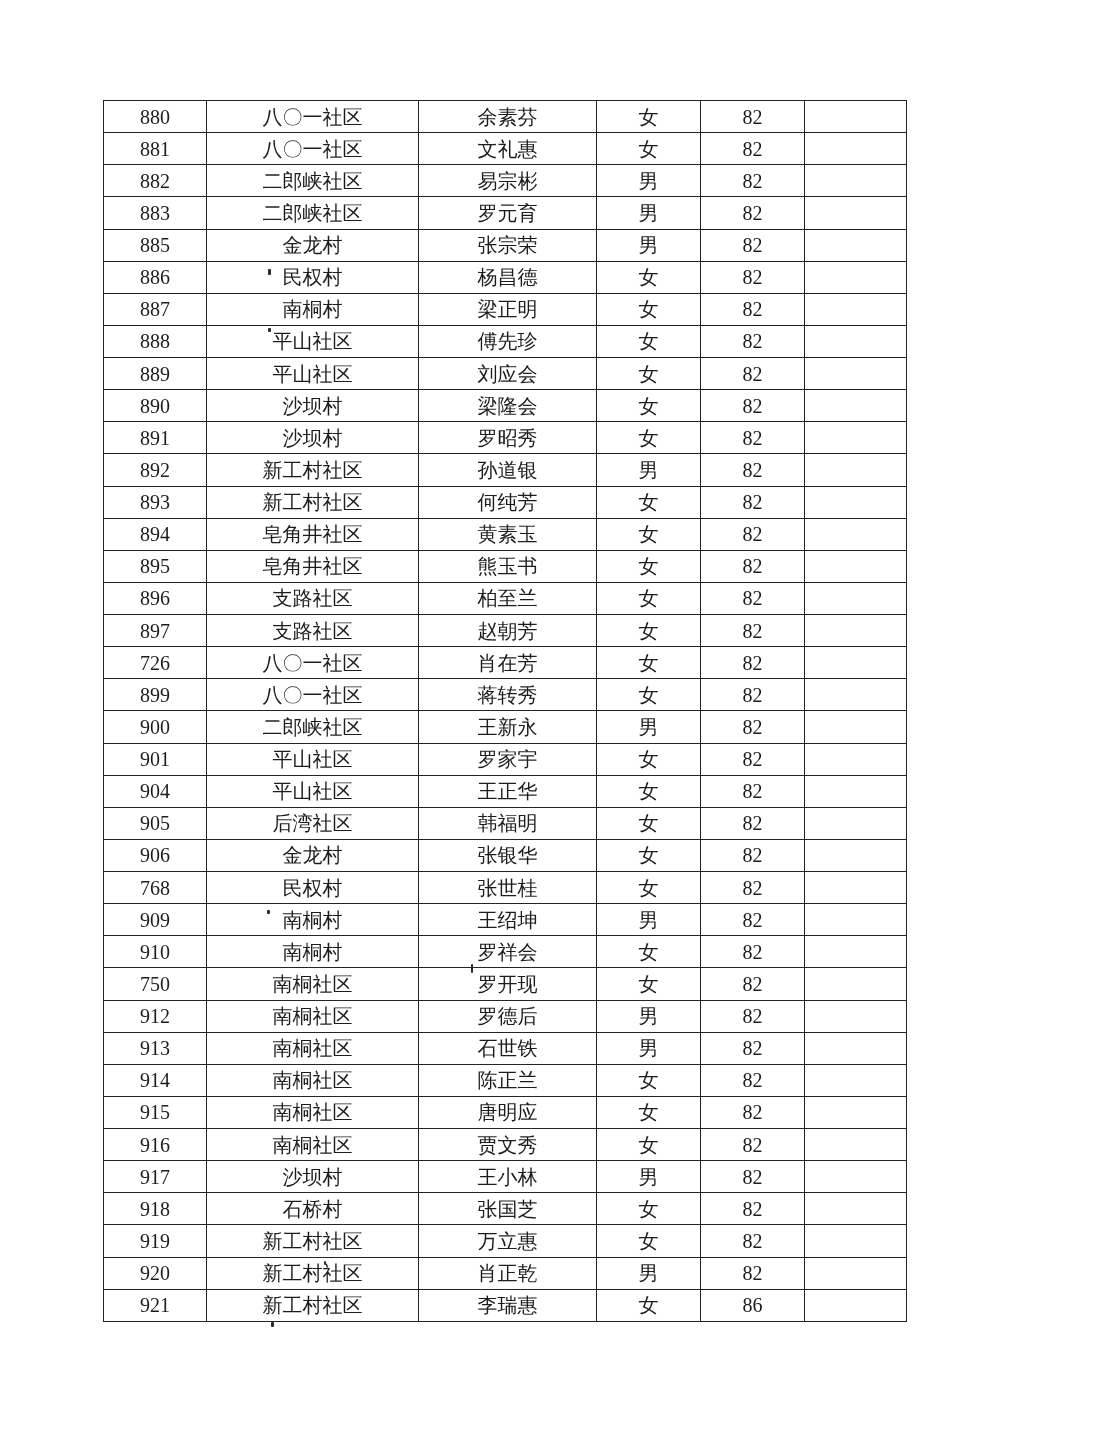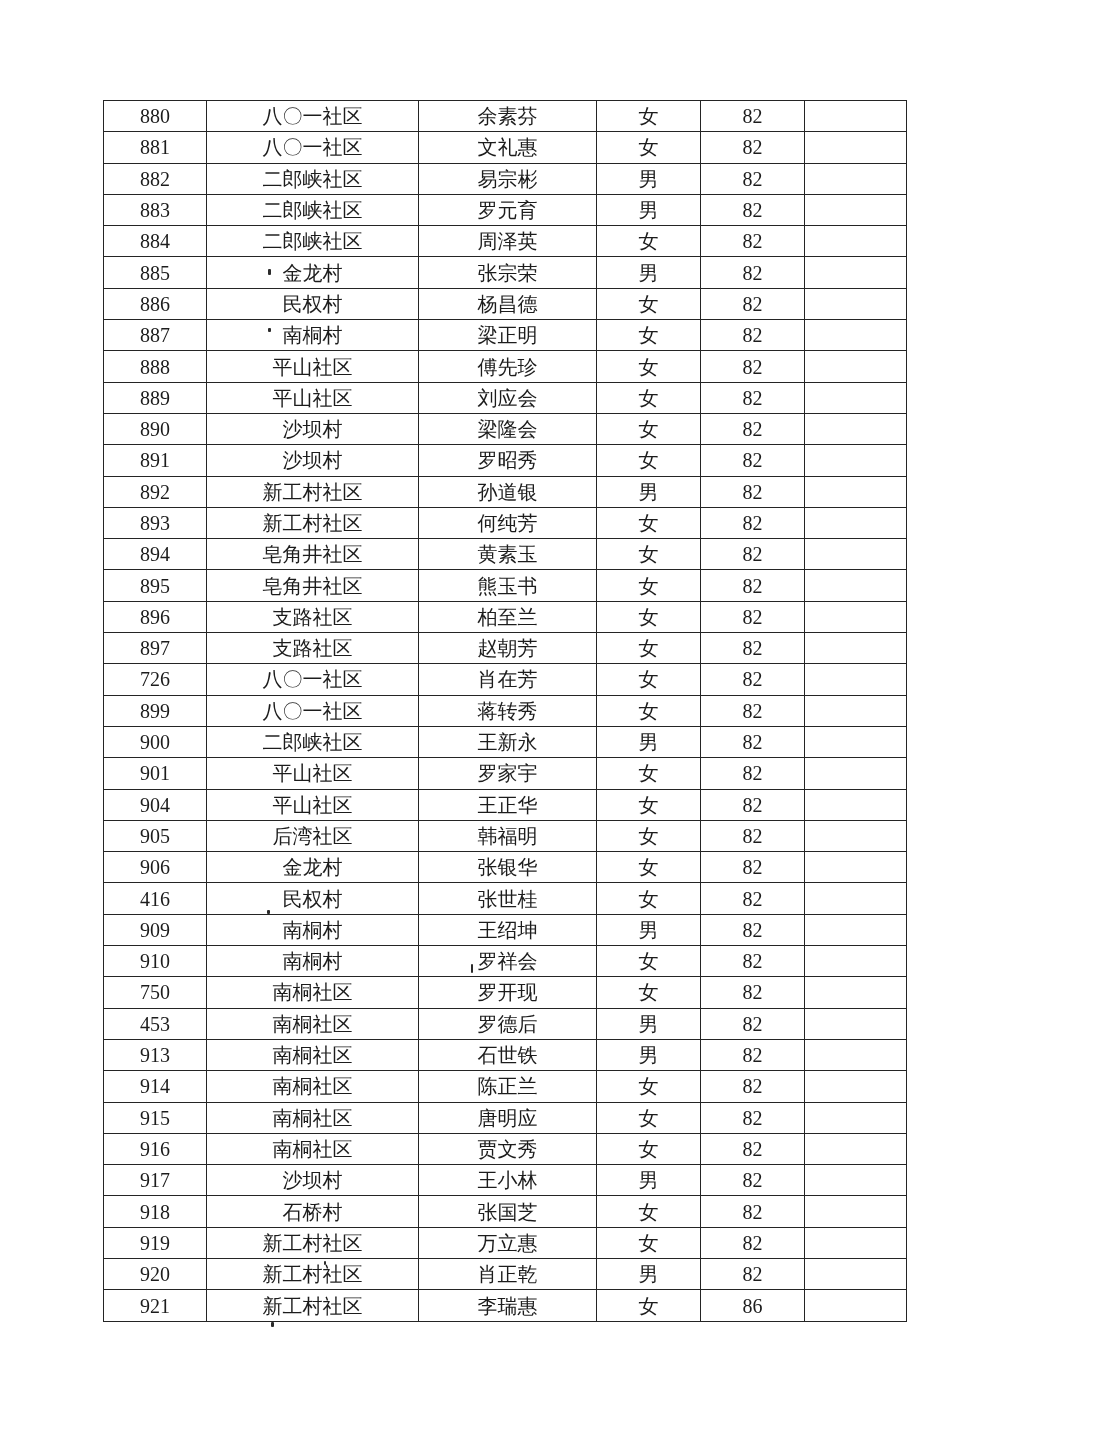--- a/index.html
+++ b/index.html
@@ -92,28 +92,20 @@
         </tr>
         <tr>
           <td>883</td>
           <td>二郎峡社区</td>
           <td>罗元育</td>
           <td>男</td>
           <td>82</td>
           <td></td>
         </tr>
         <tr>
-          <td>884</td>
-          <td>二郎峡社区</td>
-          <td>周泽英</td>
-          <td>女</td>
-          <td>82</td>
-          <td></td>
-        </tr>
-        <tr>
           <td>885</td>
           <td>金龙村</td>
           <td>张宗荣</td>
           <td>男</td>
           <td>82</td>
           <td></td>
         </tr>
         <tr>
           <td>886</td>
           <td>民权村</td>
@@ -260,21 +252,21 @@
         </tr>
         <tr>
           <td>906</td>
           <td>金龙村</td>
           <td>张银华</td>
           <td>女</td>
           <td>82</td>
           <td></td>
         </tr>
         <tr>
-          <td>416</td>
+          <td>768</td>
           <td>民权村</td>
           <td>张世桂</td>
           <td>女</td>
           <td>82</td>
           <td></td>
         </tr>
         <tr>
           <td>909</td>
           <td>南桐村</td>
           <td>王绍坤</td>
@@ -292,21 +284,21 @@
         </tr>
         <tr>
           <td>750</td>
           <td>南桐社区</td>
           <td>罗开现</td>
           <td>女</td>
           <td>82</td>
           <td></td>
         </tr>
         <tr>
-          <td>453</td>
+          <td>912</td>
           <td>南桐社区</td>
           <td>罗德后</td>
           <td>男</td>
           <td>82</td>
           <td></td>
         </tr>
         <tr>
           <td>913</td>
           <td>南桐社区</td>
           <td>石世铁</td>

